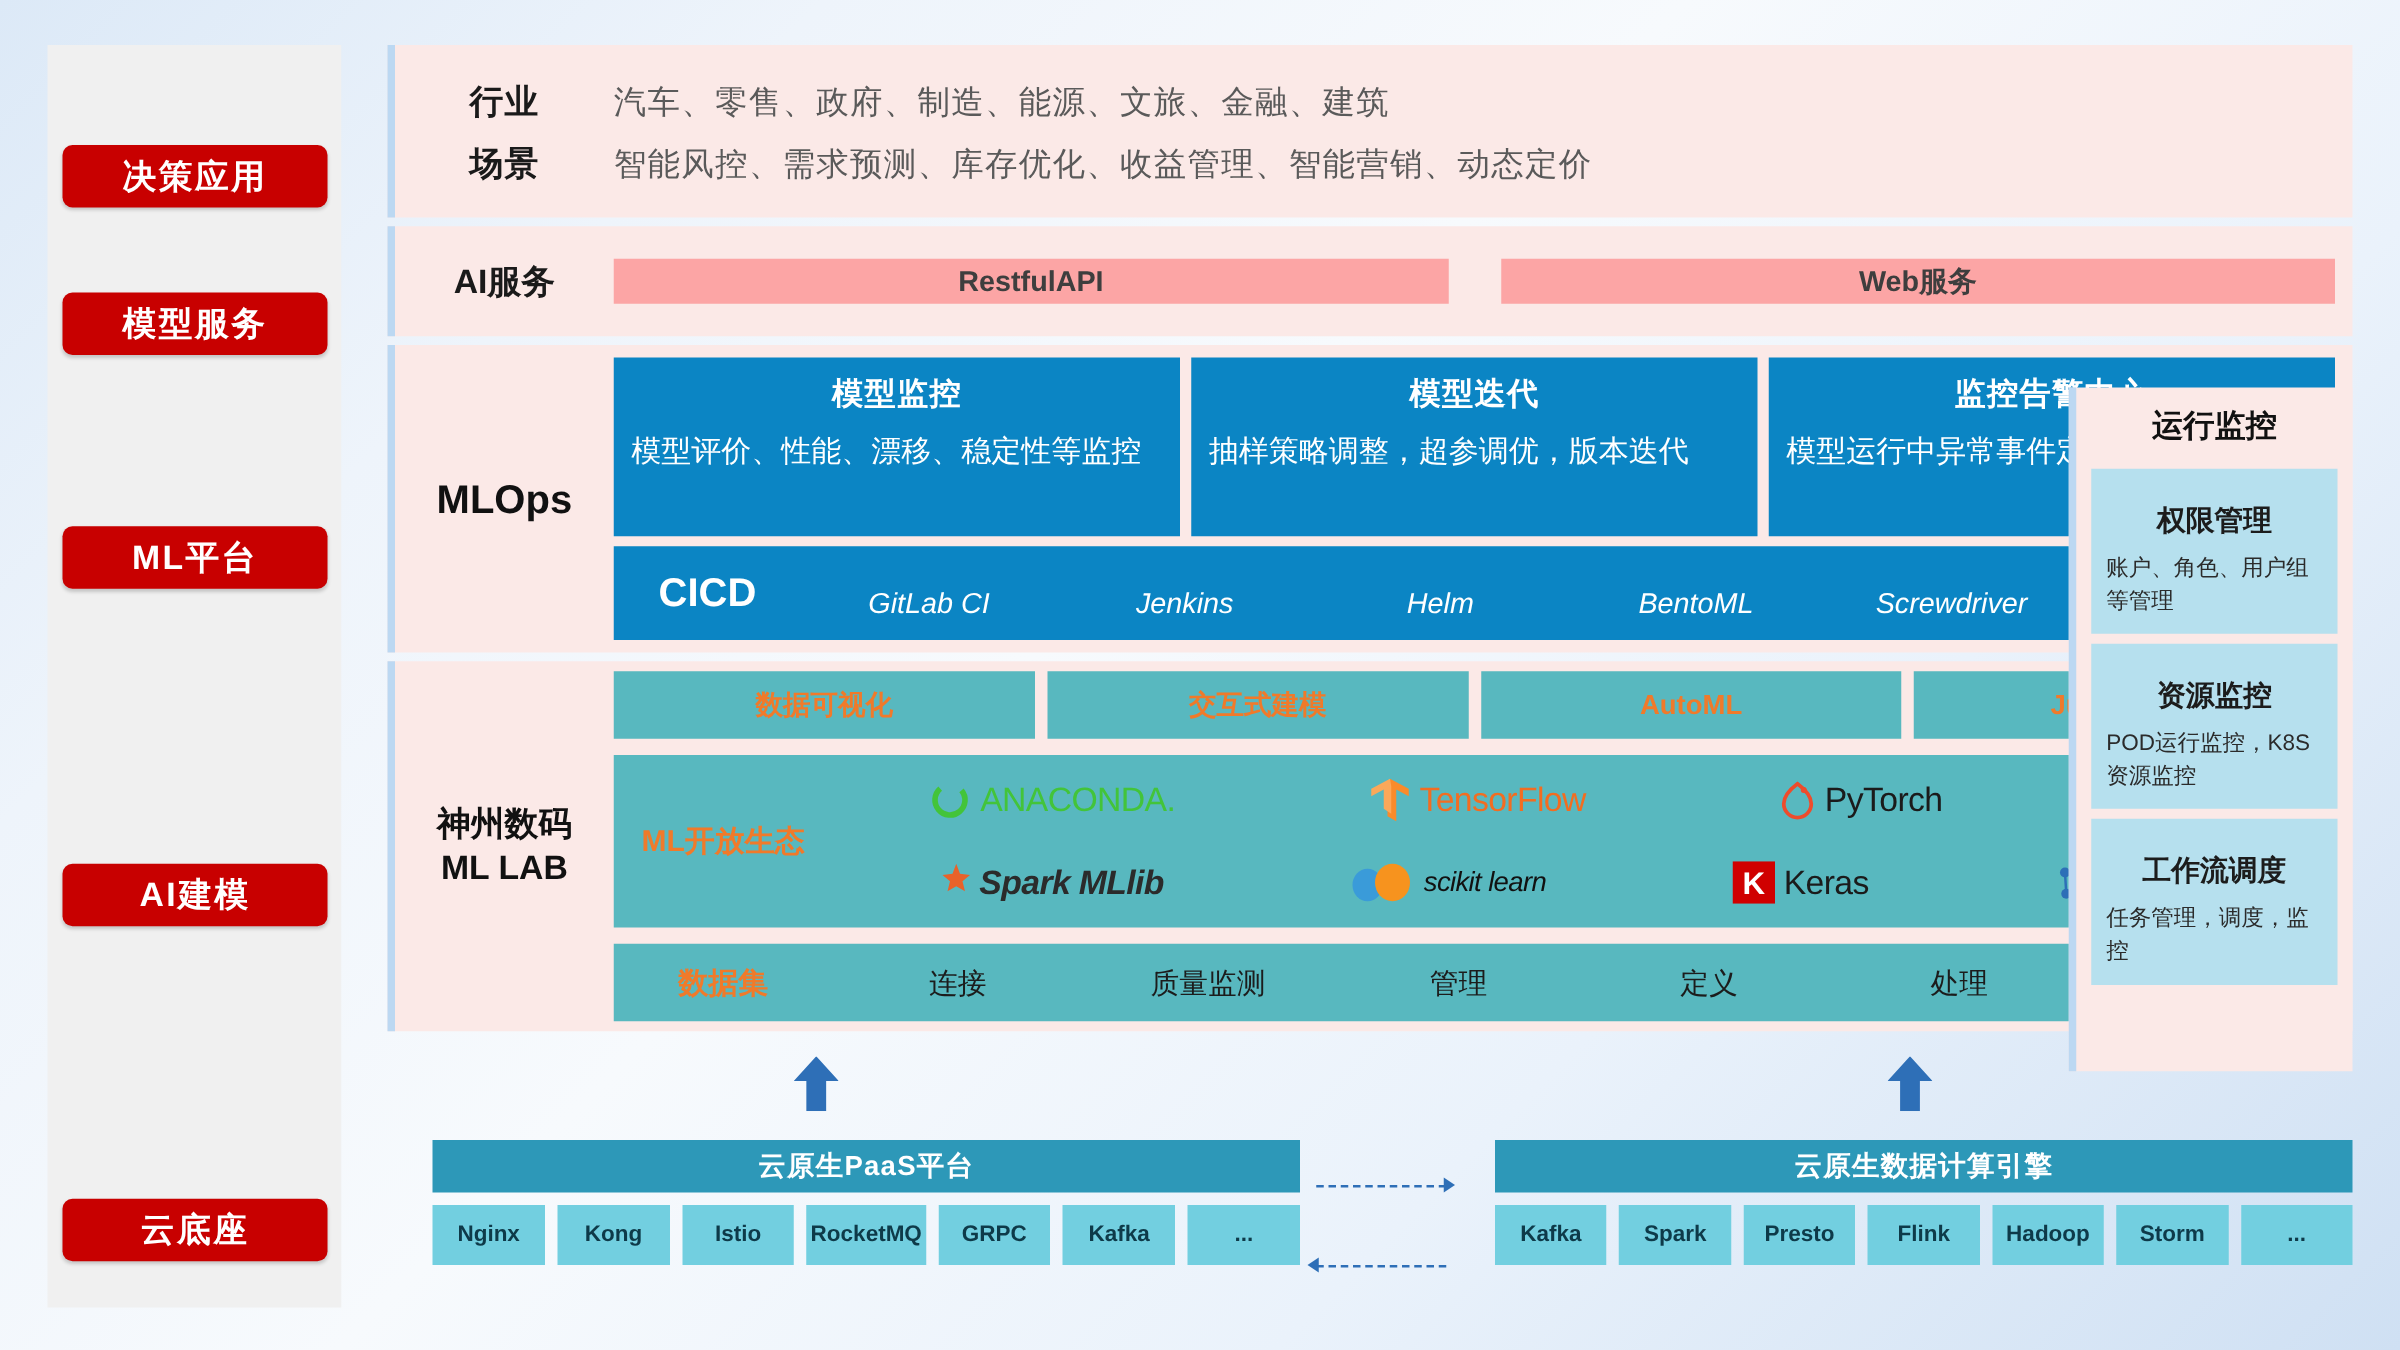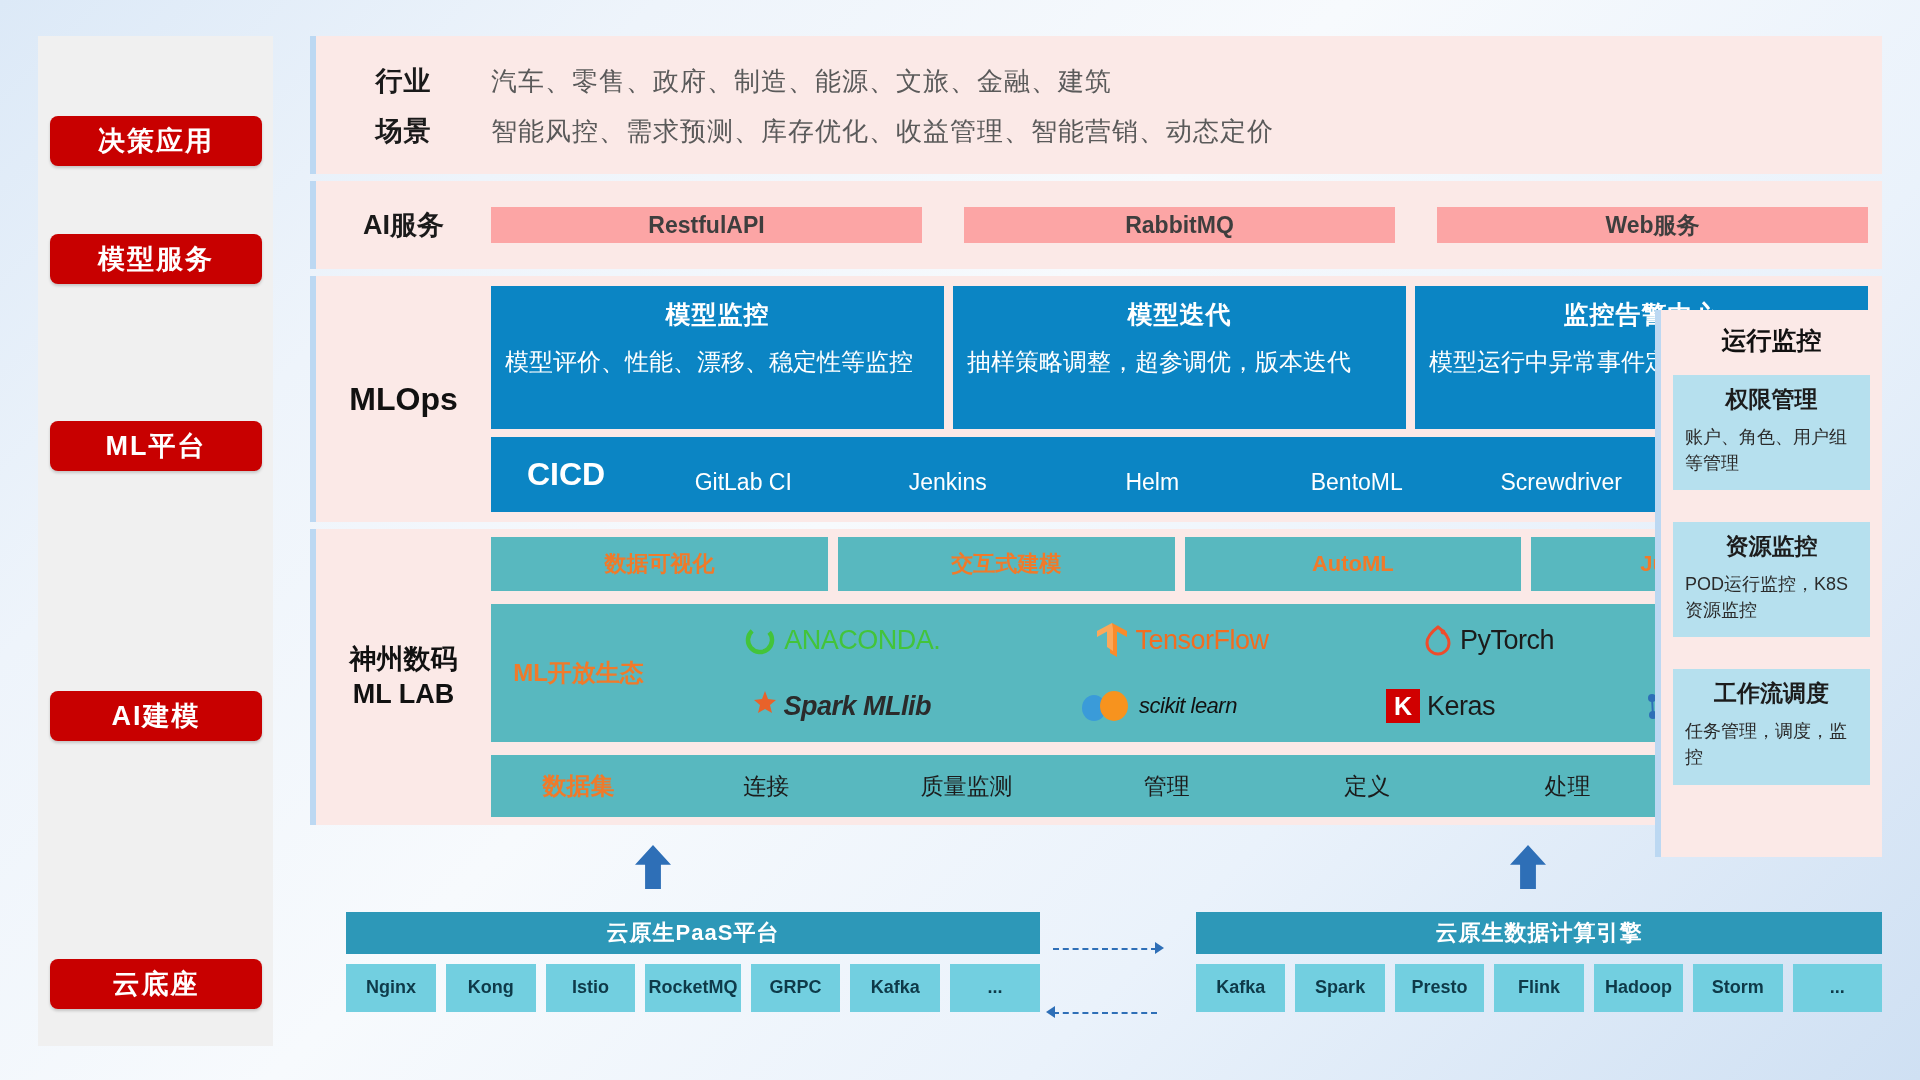--- a/index.html
+++ b/index.html
@@ -128,20 +128,21 @@
   .cicd-items { flex: 1; display: flex; }
   .cicd-item {
     flex: 1;
     text-align: center;
     font-size: 23px;
     line-height: 1.15;
     padding: 0 4px;
     word-break: break-all;
     align-self: flex-start;
     margin-top: 16px;
+    font-style: italic;
   }
 
   
   .band-model {
     height: 296px;
     display: flex; align-items: stretch;
     padding: 8px 0 8px 0;
   }
   .model-label {
     width: 175px;
@@ -187,22 +188,22 @@
     background: #fbe9e7;
     border-left: 6px solid #bcd8f2;
     padding: 14px 12px;
   }
   .mon-head {
     text-align: center; font-weight: bold; font-size: 25px;
     color: #111; margin-bottom: 18px;
   }
   .mon-card {
     background: #b6e0ee;
-    margin-bottom: 32px;
-    padding: 9px 12px 14px 12px;
+    margin-bottom: 8px;
+    padding: 26px 12px 14px 12px;
   }
   .mon-card h5 {
     text-align: center; font-size: 23px; font-weight: bold;
     color: #1c1c1c; margin-bottom: 9px;
   }
   .mon-card p { font-size: 18px; line-height: 1.45; color: #2b2b2b; }
 
   
   .cloud {
     position: absolute;
@@ -288,21 +289,20 @@
       <div class="kv-row">
         <div class="kv-key">场景</div>
         <div class="kv-val">智能风控、需求预测、库存优化、收益管理、智能营销、动态定价</div>
       </div>
     </div>
 
     <div class="band band-svc">
       <div class="svc-label">AI服务</div>
       <div class="svc-items">
         <div class="svc-chip">RestfulAPI</div>
-        <div class="svc-chip">RabbitMQ</div>
         <div class="svc-chip">Web服务</div>
       </div>
     </div>
 
     <div class="band band-mlops">
       <div class="mlops-label">MLOps</div>
       <div class="mlops-right">
         <div class="mlops-top">
           <div class="mlops-card">
             <h4>模型监控</h4>

